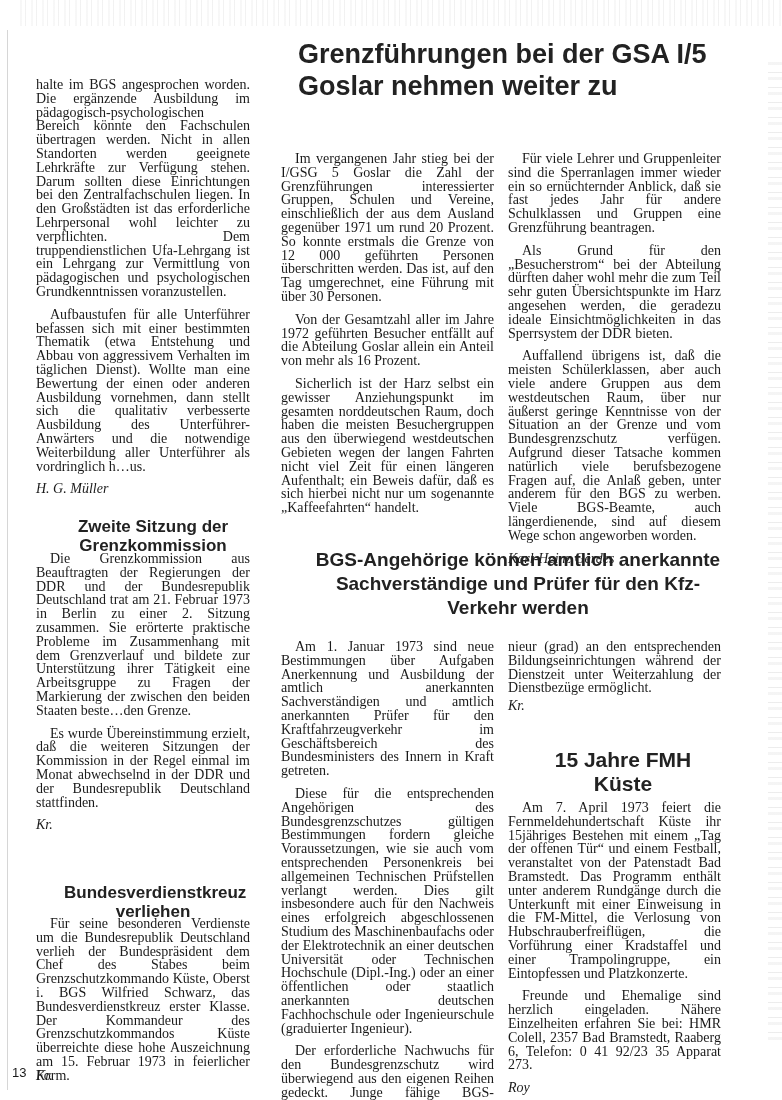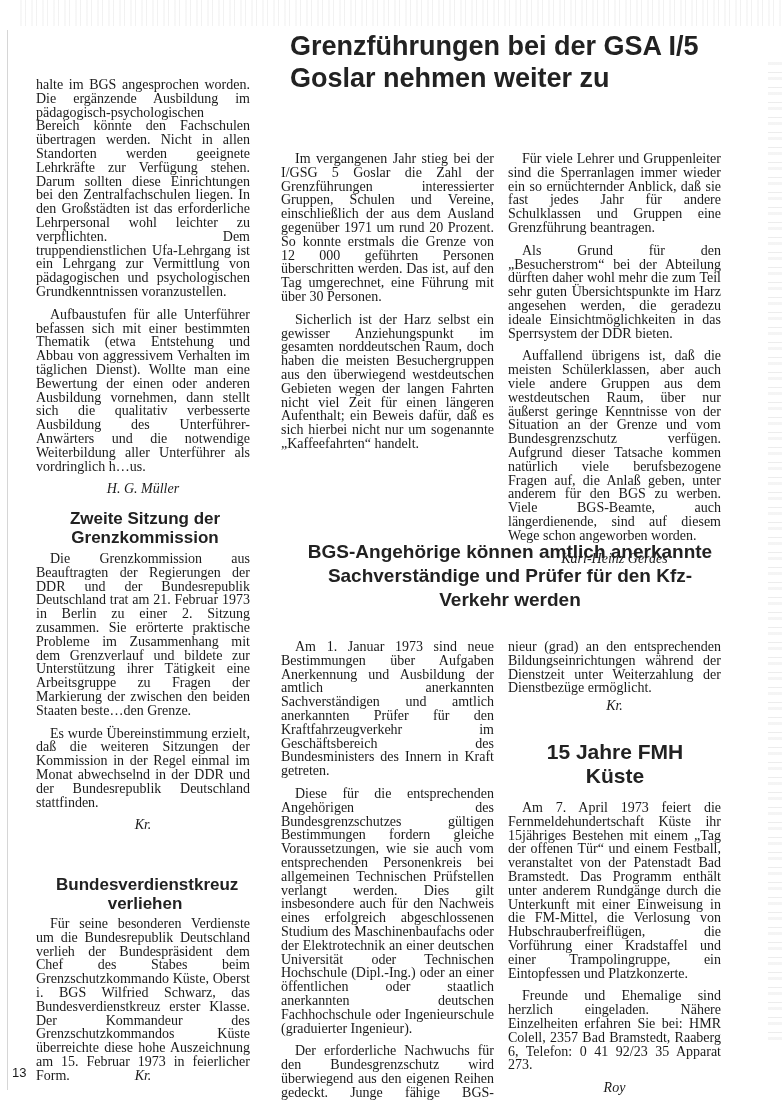--- a/index.html
+++ b/index.html
@@ -14,24 +14,24 @@
     }
     .noise-right {
       position: absolute; right: 0; top: 60px; width: 14px; height: 980px;
       background: repeating-linear-gradient(0deg, #f2f2f2 0 3px, #fff 3px 7px, #e8e8e8 7px 8px, #fff 8px 15px);
       opacity: .8;
     }
     .rule-left { position: absolute; left: 7px; top: 30px; width: 1px; height: 1060px; background: #d6d6d6; }
     .col { position: absolute; font-size: 14px; line-height: 13.8px; text-align: justify; hyphens: manual; }
     .col p { margin: 0 0 9px 0; text-indent: 14px; }
     .col p.noindent { text-indent: 0; }
-    .sig { text-align: center; font-style: italic; margin: 0 0 0 0; text-indent: 0 !important; }
+    .sig { text-align: left; font-style: italic; margin: 0 0 0 0; text-indent: 0 !important; }
     .hl {
       font-family: "Liberation Sans", "DejaVu Sans", sans-serif; font-weight: bold; text-align: center;
-      color: #222; position: absolute; margin: 0;
+      color: #222; position: absolute; margin: 8px;
     }
     .pnum {
       position: absolute; font-family: "Liberation Sans", "DejaVu Sans", sans-serif;
       font-size: 13px; left: 12px; top: 1065px;
     }
   </style>
 </head>
 <body>
 
 <div class="noise-top"></div>
@@ -53,20 +53,21 @@
 
 <h2 class="hl" style="left:56px; top:875px; width:178px; font-size:17px; line-height:19px;">Bundesverdienstkreuz verliehen</h2>
 <div class="col" style="left:36px; top:917px; width:214px;">
   <p>Für seine besonderen Verdienste um die Bundesrepublik Deutschland verlieh der Bundespräsident dem Chef des Stabes beim Grenzschutzkommando Küste, Oberst i. BGS Wilfried Schwarz, das Bundesverdienstkreuz erster Klasse. Der Kommandeur des Grenzschutzkommandos Küste überreichte diese hohe Auszeichnung am 15. Februar 1973 in feierlicher Form.</p>
   <p class="sig" style="margin-top:-23px;">Kr.</p>
 </div>
 
 <h1 class="hl" style="left:290px; top:30px; width:420px; font-size:27px; line-height:32px; text-align:left;">Grenzführungen bei der GSA I/5 Goslar nehmen weiter zu</h1>
 <div class="col" style="left:281px; top:152px; width:213px;">
   <p>Im vergangenen Jahr stieg bei der I/GSG 5 Goslar die Zahl der Grenzführungen interessierter Gruppen, Schulen und Vereine, einschließlich der aus dem Ausland gegenüber 1971 um rund 20 Prozent. So konnte erstmals die Grenze von 12 000 geführten Personen überschritten werden. Das ist, auf den Tag umgerechnet, eine Führung mit über 30 Personen.</p>
+  <p>Von der Gesamtzahl aller im Jahre 1972 geführten Besucher entfällt auf die Abteilung Goslar allein ein Anteil von mehr als 16 Prozent.</p>
   <p>Sicherlich ist der Harz selbst ein gewisser Anziehungspunkt im gesamten norddeutschen Raum, doch haben die meisten Besuchergruppen aus den überwiegend westdeutschen Gebieten wegen der langen Fahrten nicht viel Zeit für einen längeren Aufenthalt; ein Beweis dafür, daß es sich hierbei nicht nur um sogenannte „Kaffeefahrten“ handelt.</p>
 </div>
 <div class="col" style="left:508px; top:152px; width:213px;">
   <p>Für viele Lehrer und Gruppenleiter sind die Sperranlagen immer wieder ein so ernüchternder Anblick, daß sie fast jedes Jahr für andere Schulklassen und Gruppen eine Grenzführung beantragen.</p>
   <p>Als Grund für den „Besucherstrom“ bei der Abteilung dürften daher wohl mehr die zum Teil sehr guten Übersichtspunkte im Harz angesehen werden, die geradezu ideale Einsichtmöglichkeiten in das Sperrsystem der DDR bieten.</p>
   <p>Auffallend übrigens ist, daß die meisten Schülerklassen, aber auch viele andere Gruppen aus dem westdeutschen Raum, über nur äußerst geringe Kenntnisse von der Situation an der Grenze und vom Bundesgrenzschutz verfügen. Aufgrund dieser Tatsache kommen natürlich viele berufsbezogene Fragen auf, die Anlaß geben, unter anderem für den BGS zu werben. Viele BGS-Beamte, auch längerdienende, sind auf diesem Wege schon angeworben worden.</p>
   <p class="sig">Karl-Heinz Gerdes</p>
 </div>
 
 <h2 class="hl" style="left:300px; top:540px; width:420px; font-size:19px; line-height:24px;">BGS-Angehörige können amtlich anerkannte Sachverständige und Prüfer für den Kfz-Verkehr werden</h2>

